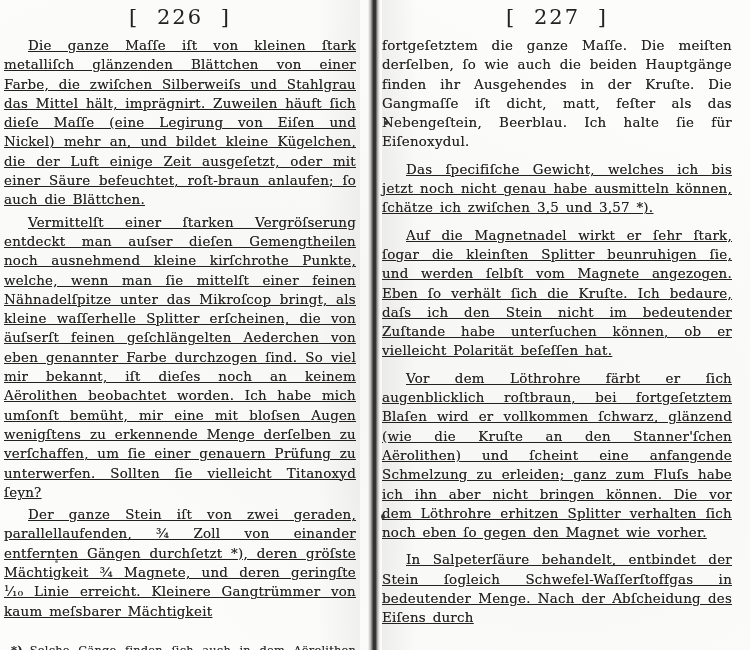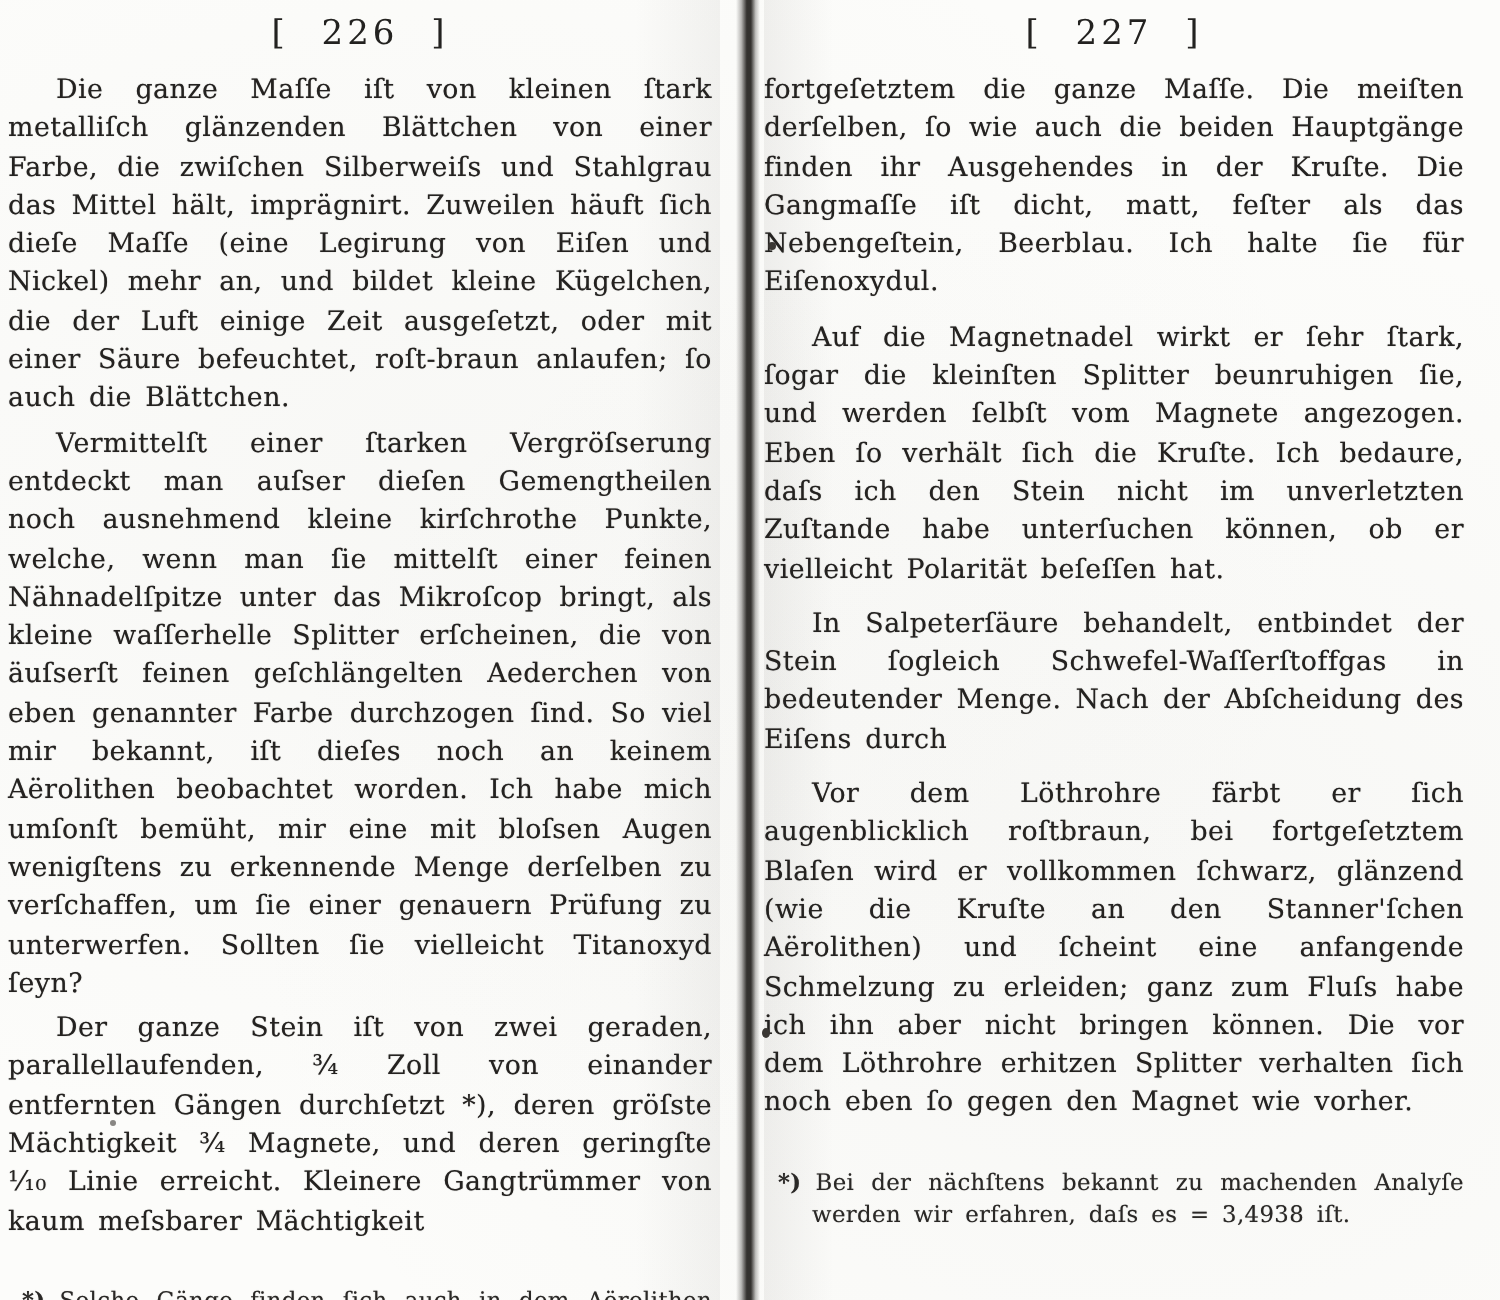--- a/index.html
+++ b/index.html
@@ -31,38 +31,38 @@
   .page{
     position:absolute;top:0;height:650px;box-sizing:border-box;
     padding-top:7px;
   }
   .page-left{left:4px;width:356px;padding-right:4px;
     background:linear-gradient(to right, rgba(0,0,0,0) 88%, rgba(70,65,60,0.06) 100%);}
   .page-right{left:382px;width:350px;
     background:linear-gradient(to left, rgba(0,0,0,0) 90%, rgba(70,65,60,0.07) 100%);}
   .page-header{
     text-align:center;
-    font-size:17px;line-height:20px;
+    font-size:21px;line-height:20px;
     letter-spacing:2px;word-spacing:9px;
     margin-bottom:9px;
     color:#232220;
   }
   .body-text p{
     margin:0;
     font-size:13.4px;
     line-height:19.3px;
     text-align:justify;
     letter-spacing:0.25px;
     word-spacing:2.2px;
     text-shadow:0 0 0.45px rgba(35,33,30,0.55);
     color:#242220;
   }
   .page-left .body-text p{margin-bottom:3px;}
   .page-right .body-text p{margin-bottom:8px;}
-  .body-text p.indent{text-indent:24px;}
+  .body-text p.indent{text-indent:24px;text-decoration:underline;}
   .footnote{
     margin-top:21px;
     font-size:11.4px;
     line-height:16.5px;
     letter-spacing:0.2px;
     word-spacing:2.5px;
     text-align:justify;
     padding-left:24px;
     text-indent:-17px;
     color:#2a2826;
@@ -90,23 +90,24 @@
       <span class="fn-marker">*)</span><span class="fn-text">Solche Gänge finden ſich auch in dem Aërolithen von l'Aigle, der ſich im hieſigen Cabinett befindet.</span>
     </div>
   </div>
 
   <div class="gutter"></div>
 
   <div class="page page-right">
     <div class="page-header">[ 227 ]</div>
     <div class="body-text">
       <p>fortgeſetztem die ganze Maſſe. Die meiſten derſelben, ſo wie auch die beiden Hauptgänge finden ihr Ausgehendes in der Kruſte. Die Gangmaſſe iſt dicht, matt, feſter als das Nebengeſtein, Beerblau. Ich halte ſie für Eiſenoxydul.</p>
-      <p class="indent">Auf die Magnetnadel wirkt er ſehr ſtark, ſogar die kleinſten Splitter beunruhigen ſie, und werden ſelbſt vom Magnete angezogen. Eben ſo verhält ſich die Kruſte. Ich bedaure, daſs ich den Stein nicht im unverletzten Zuſtande habe unterſuchen können, ob er vielleicht Polarität beſeſſen hat.</p>
+      <p class="indent">Das ſpecifiſche Gewicht, welches ich bis jetzt noch nicht genau habe ausmitteln können, ſchätze ich zwiſchen 3,5 und 3,57 *).</p>
+      <p class="indent">Auf die Magnetnadel wirkt er ſehr ſtark, ſogar die kleinſten Splitter beunruhigen ſie, und werden ſelbſt vom Magnete angezogen. Eben ſo verhält ſich die Kruſte. Ich bedaure, daſs ich den Stein nicht im bedeutender Zuſtande habe unterſuchen können, ob er vielleicht Polarität beſeſſen hat.</p>
+      <p class="indent">Vor dem Löthrohre färbt er ſich augenblicklich roſtbraun, bei fortgeſetztem Blaſen wird er vollkommen ſchwarz, glänzend (wie die Kruſte an den Stanner'ſchen Aërolithen) und ſcheint eine anfangende Schmelzung zu erleiden; ganz zum Fluſs habe ich ihn aber nicht bringen können. Die vor dem Löthrohre erhitzen Splitter verhalten ſich noch eben ſo gegen den Magnet wie vorher.</p>
       <p class="indent">In Salpeterſäure behandelt, entbindet der Stein ſogleich Schwefel-Waſſerſtoffgas in bedeutender Menge. Nach der Abſcheidung des Eiſens durch</p>
-      <p class="indent">Vor dem Löthrohre färbt er ſich augenblicklich roſtbraun, bei fortgeſetztem Blaſen wird er vollkommen ſchwarz, glänzend (wie die Kruſte an den Stanner'ſchen Aërolithen) und ſcheint eine anfangende Schmelzung zu erleiden; ganz zum Fluſs habe ich ihn aber nicht bringen können. Die vor dem Löthrohre erhitzen Splitter verhalten ſich noch eben ſo gegen den Magnet wie vorher.</p>
     </div>
     <div class="footnote">
       <span class="fn-marker">*)</span><span class="fn-text">Bei der nächſtens bekannt zu machenden Analyſe werden wir erfahren, daſs es = 3,4938 iſt.</span>
     </div>
   </div>
 
   <div class="speck s1"></div>
   <div class="speck s2"></div>
   <div class="speck s3"></div>
 

